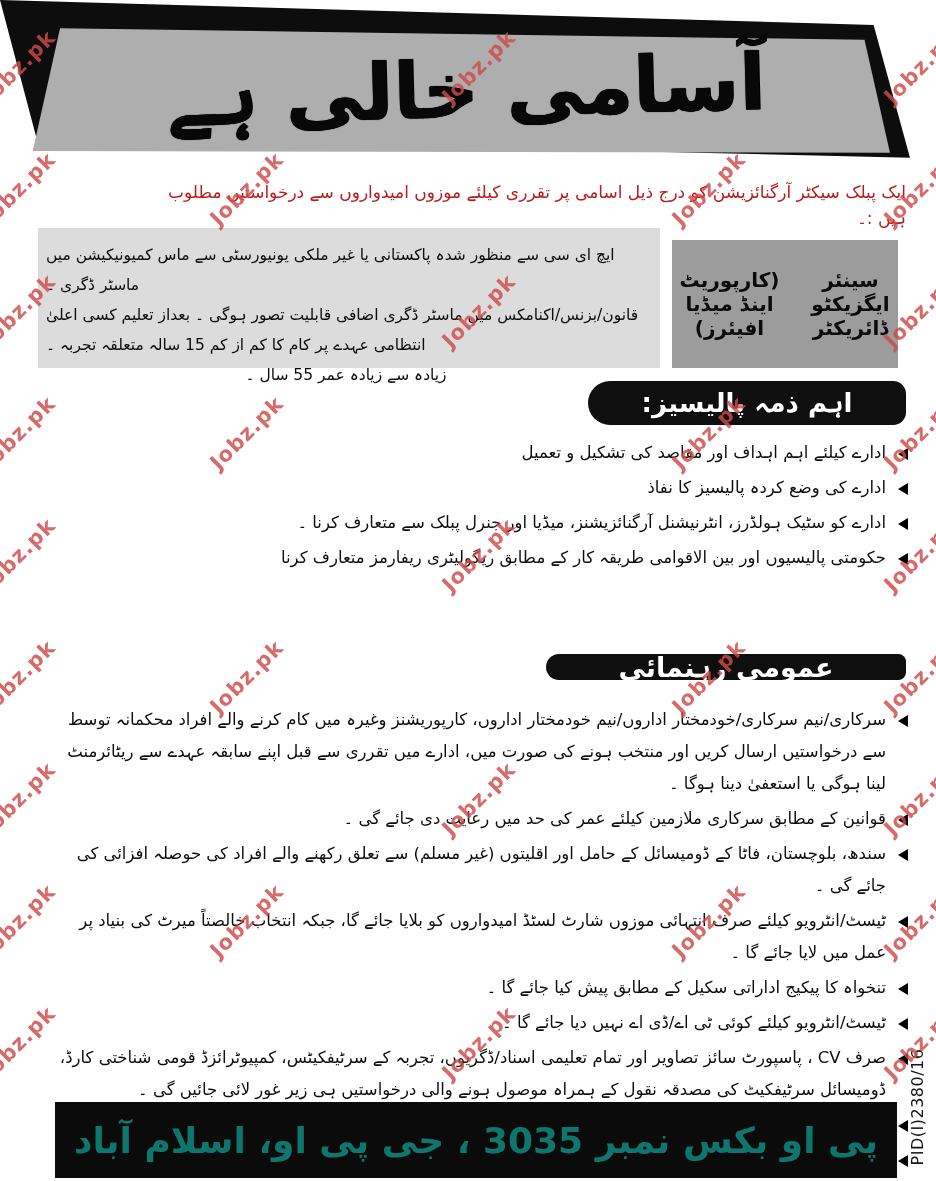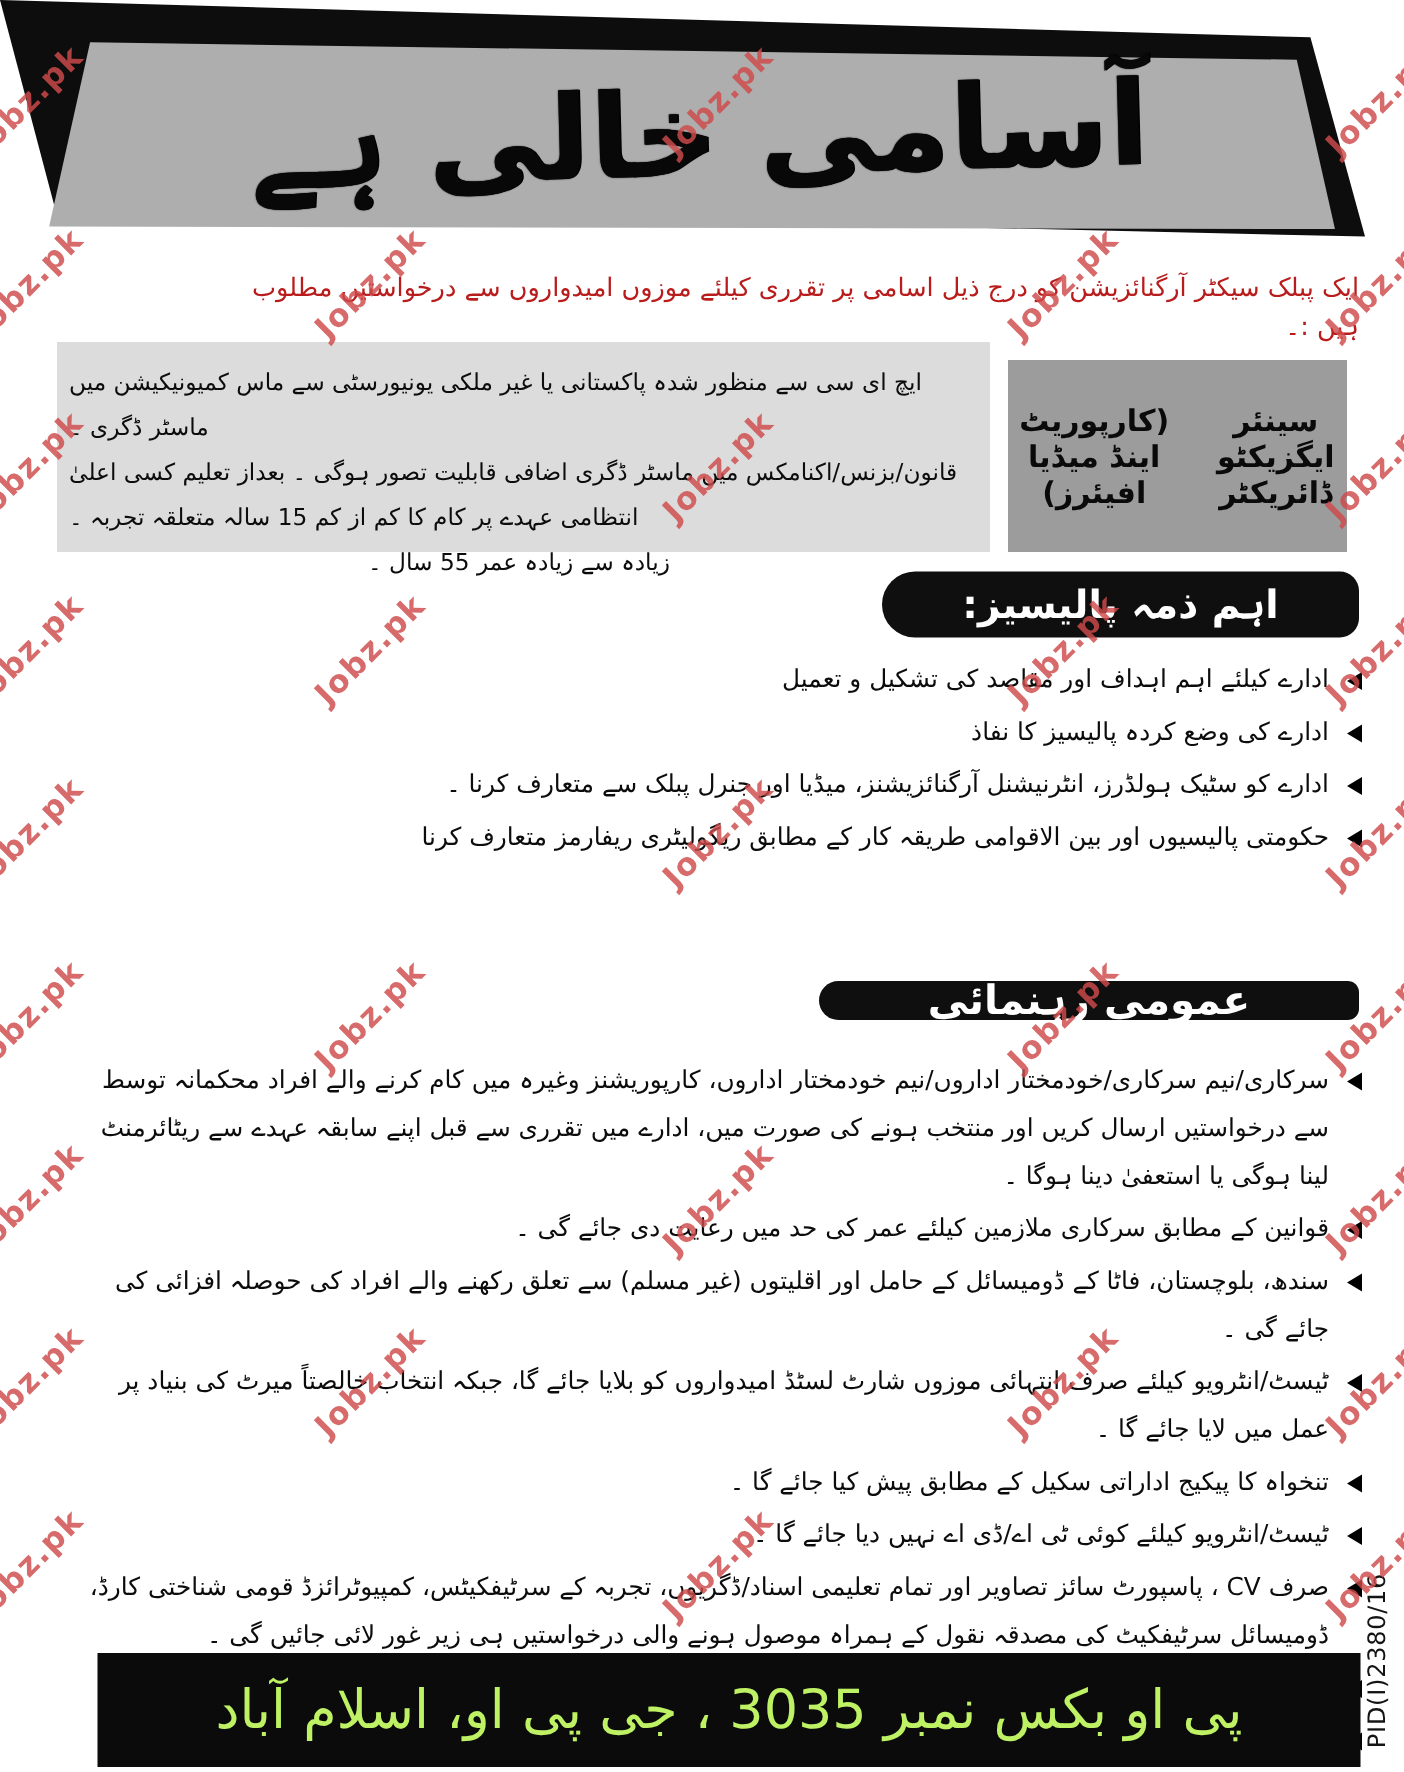--- a/index.html
+++ b/index.html
@@ -64,23 +64,23 @@
   .list-1{top:437px;right:28px;left:10px;}
   .list-2{top:704px;right:28px;left:6px;}
   .bullets li{display:flex;gap:12px;margin-bottom:3px;text-align:right;margin-left:44px;}
   .tri{
     flex-shrink:0;width:0;height:0;margin-top:11px;
     border-top:6px solid transparent;border-bottom:6px solid transparent;
     border-right:10px solid #000;
   }
   
   .footer-bar{
-    position:absolute;left:65px;top:1102px;width:842px;height:76px;background:#0b0b0b;z-index:2;
+    position:absolute;left:55px;top:1102px;width:842px;height:76px;background:#0b0b0b;z-index:2;
     display:flex;align-items:center;justify-content:center;
-    direction:rtl;color:#bef264;font-size:36px;font-weight:normal;letter-spacing:1px;
+    direction:rtl;color:#0f766e;font-size:36px;font-weight:bold;letter-spacing:1px;
   }
   .pid{
     position:absolute;left:846px;top:1096px;width:146px;height:22px;z-index:3;
     transform:rotate(-90deg);font-size:16px;color:#141414;text-align:center;
     letter-spacing:.5px;white-space:nowrap;font-family:"DejaVu Sans",sans-serif;
   }
 </style>
 </head>
 <body>
 

